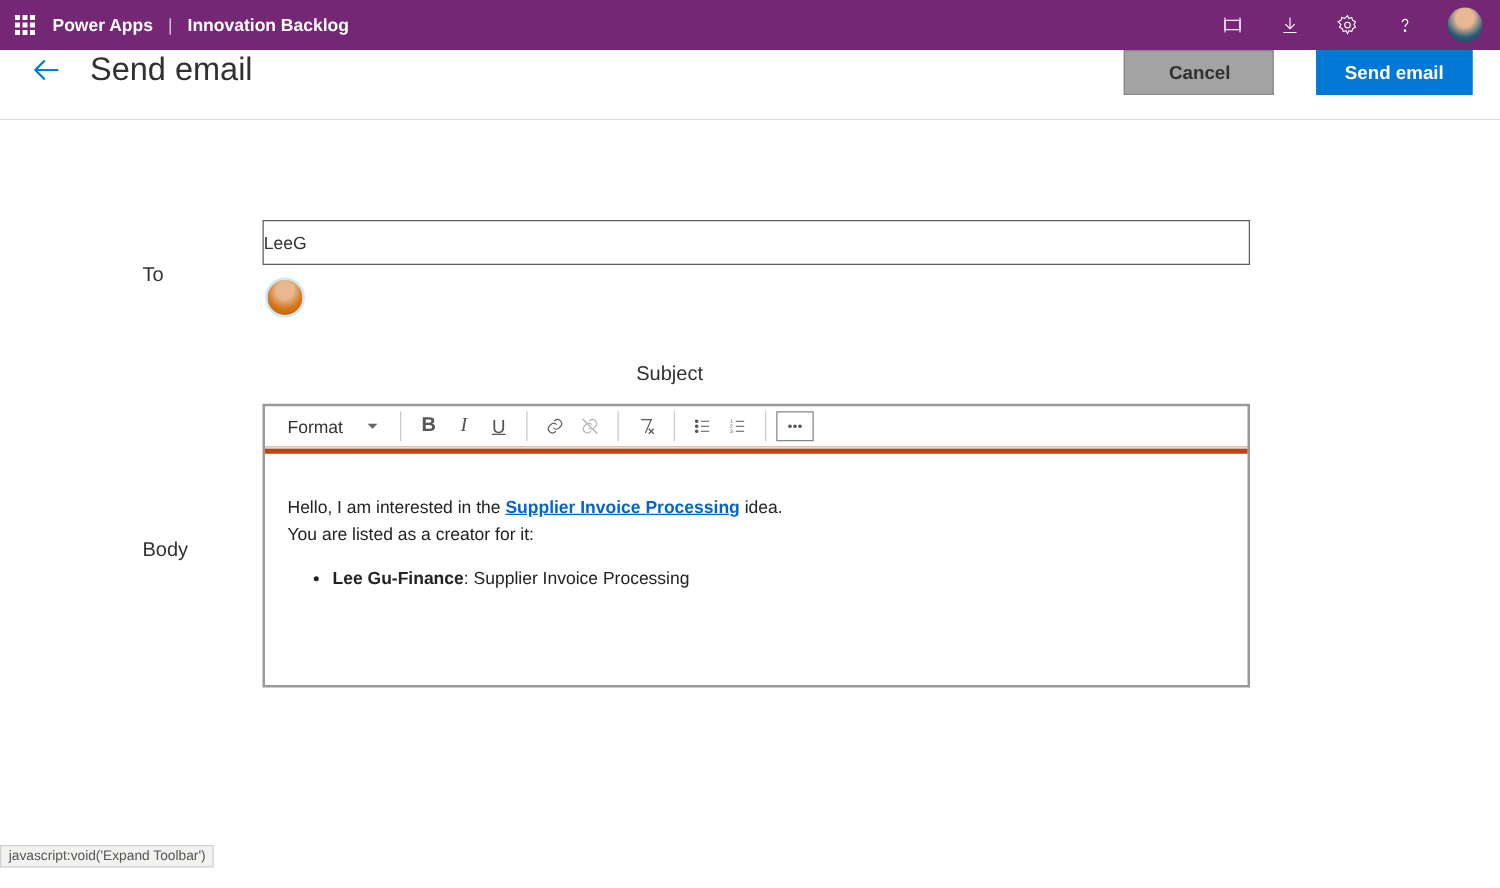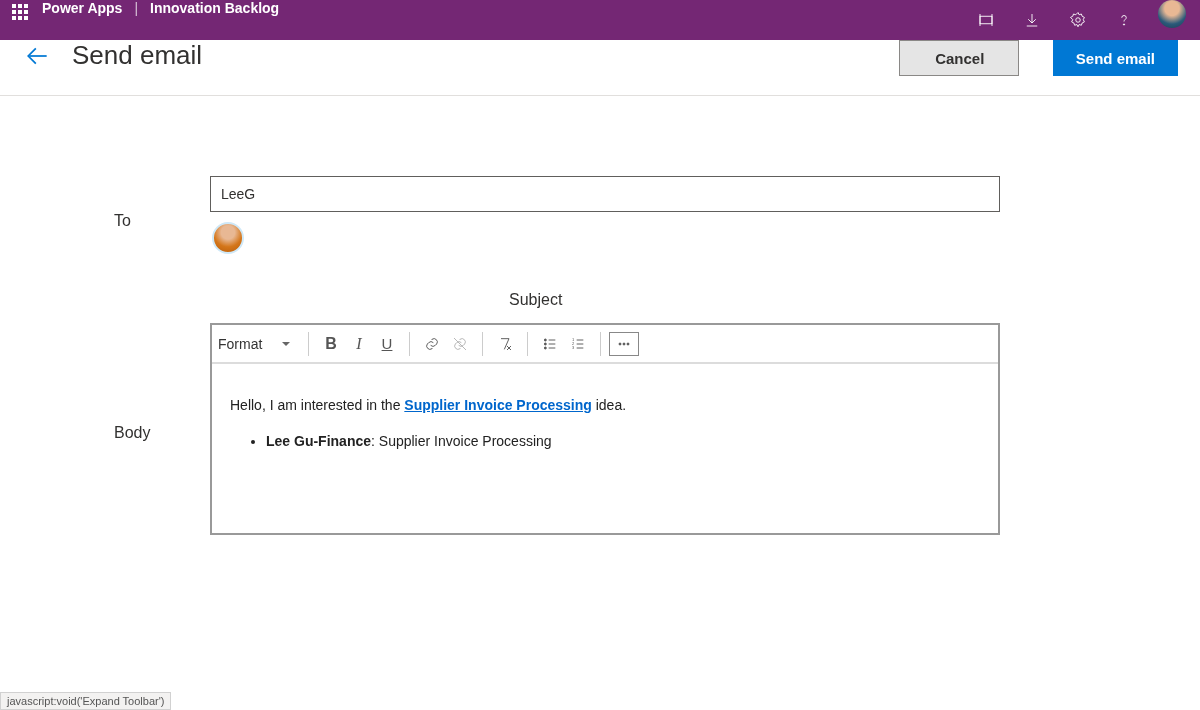--- a/index.html
+++ b/index.html
@@ -12,20 +12,21 @@
     font-size: 14px;
     color: #323130;
   }
 
   
   .titlebar {
     height: 40px;
     background: #742774;
     color: #fff;
     display: flex;
+    align-items: center;
     padding: 0 8px;
     gap: 10px;
   }
   .waffle {
     width: 24px; height: 24px;
     display:flex;align-items:center;justify-content:center;
     cursor:pointer;
   }
   .waffle-grid {
     display:grid;grid-template-columns:repeat(3,4px);grid-template-rows:repeat(3,4px);gap:2px;
@@ -51,52 +52,53 @@
     height:56px;border-bottom:1px solid #e1dfdd;
     display:flex;align-items:flex-start;padding:0 22px;gap:18px;
   }
   .back-arrow{
     width:32px;height:32px;display:flex;align-items:center;justify-content:center;cursor:pointer;color:#0078d4;
   }
   .back-arrow svg{width:26px;height:26px;stroke:#0078d4;fill:none;stroke-width:1.6;}
   .page-title{font-size:26px;font-weight:400;color:#323130;}
   .page-header-spacer{flex:1;}
   .btn{height:36px;padding:0 22px;font-size:15px;font-weight:600;border-radius:0;cursor:pointer;min-width:120px;}
-  .btn-secondary{background:#e5e5e5;border:1px solid #8a8886;color:#323130;margin-right:16px;padding-left:24px;}
+  .btn-secondary{background:#a3a3a3;border:1px solid #8a8886;color:#323130;margin-right:16px;padding-left:24px;}
   .btn-primary{background:#0078d4;border:1px solid #0078d4;color:#fff;}
 
   
   .form-wrap{
     padding: 80px 200px 0 114px;
   }
   .row{display:flex;align-items:center;margin-bottom:14px;}
   .label{width:96px;font-size:16px;color:#323130;padding-top:8px;}
   .field{flex:1;}
   .text-input{
-    width:100%;height:36px;border:1px solid #605e5c;padding:0 10px;font-size:14px;font-family:inherit;
+    width:100%;height:36px;border:1px solid #605e5c;padding:0 0;font-size:14px;font-family:inherit;
     background:#fff;color:#323130;
   }
   .chip-row{margin-top:10px;padding-left:2px;}
   .person-chip{
     width:32px;height:32px;border-radius:50%;
     background: radial-gradient(circle at 50% 30%, #e8b894 0 28%, #d4761a 60%, #b85c0a 100%);
     border:2px solid #cfe8f7;
     cursor:pointer;display:inline-block;
   }
 
   
   .editor{
     border:2px solid #999;
     background:#fff;
   }
   .toolbar{
     height:38px;
     display:flex;align-items:center;
-    border-bottom:1px solid #c2410c;
+    border-bottom:6px solid #c2410c;
     position:relative;
+    padding-left:12px;
   }
   .toolbar::after{
     content:"";position:absolute;left:0;right:0;bottom:-2px;height:2px;
     background:linear-gradient(to right,#dcdcdc 0,#dcdcdc 100%);
   }
   .tb-sep{width:1px;height:24px;background:#ccc;margin:0 8px;}
   .tb-btn{
     height:30px;min-width:28px;display:flex;align-items:center;justify-content:center;
     padding:0 6px;cursor:pointer;color:#555;font-size:14px;
   }
@@ -112,21 +114,21 @@
     font-size:14px;line-height:1.55;color:#222;
     min-height:170px;
   }
   .editor-body a{color:#0066cc;text-decoration:underline;font-weight:600;}
   .editor-body ul{padding-left:36px;margin-top:14px;}
   .editor-body li{margin-bottom:4px;}
   .editor-body .strong{font-weight:700;}
 
   
   .status-tip{
-    position:absolute;left:0;bottom:0;
+    position:absolute;left:0;bottom:16px;
     background:#f3f2f1;border:1px solid #d1d1d1;
     font-size:11px;color:#555;padding:2px 6px;
   }
 </style>
 </head>
 <body>
 
 <div class="titlebar">
   <div class="waffle">
     <div class="waffle-grid">
@@ -265,20 +267,21 @@
                 <circle cx="6" cy="12" r="1.5" fill="#555"></circle>
                 <circle cx="12" cy="12" r="1.5" fill="#555"></circle>
                 <circle cx="18" cy="12" r="1.5" fill="#555"></circle>
               </svg>
           </div>
         </div>
         <div class="editor-body">
           <div>
             <span>Hello, I am interested in the </span><a href="#">Supplier Invoice Processing</a><span> idea.</span>
           </div>
+          <div>You are listed as a creator for it:</div>
           <ul>
             <li>
               <span class="strong">Lee Gu-Finance</span><span>: </span><span>Supplier Invoice Processing</span>
             </li>
           </ul>
         </div>
       </div>
     </div>
   </div>
 

